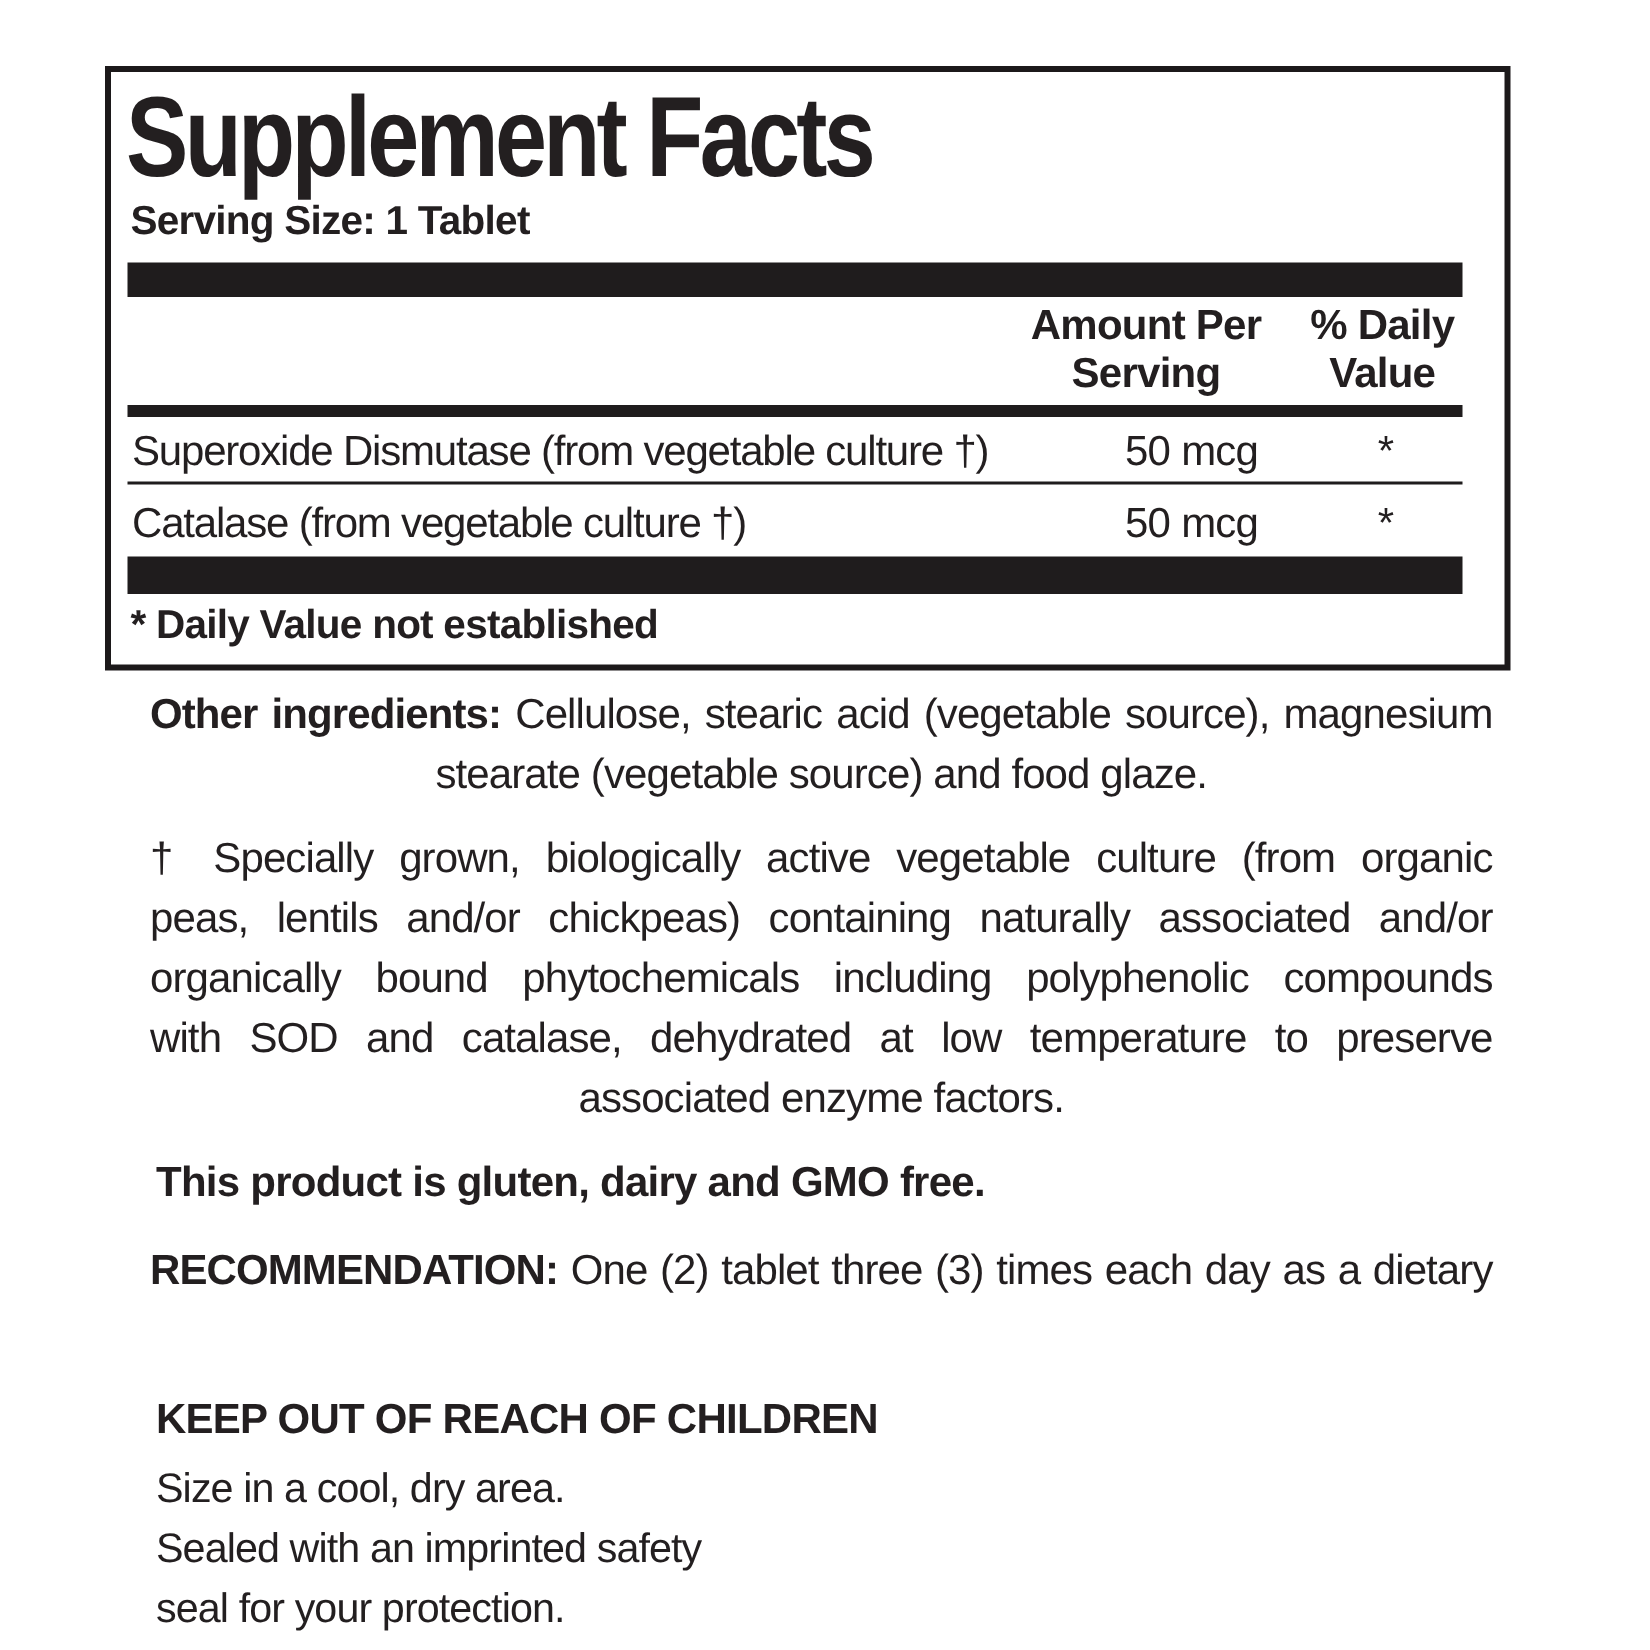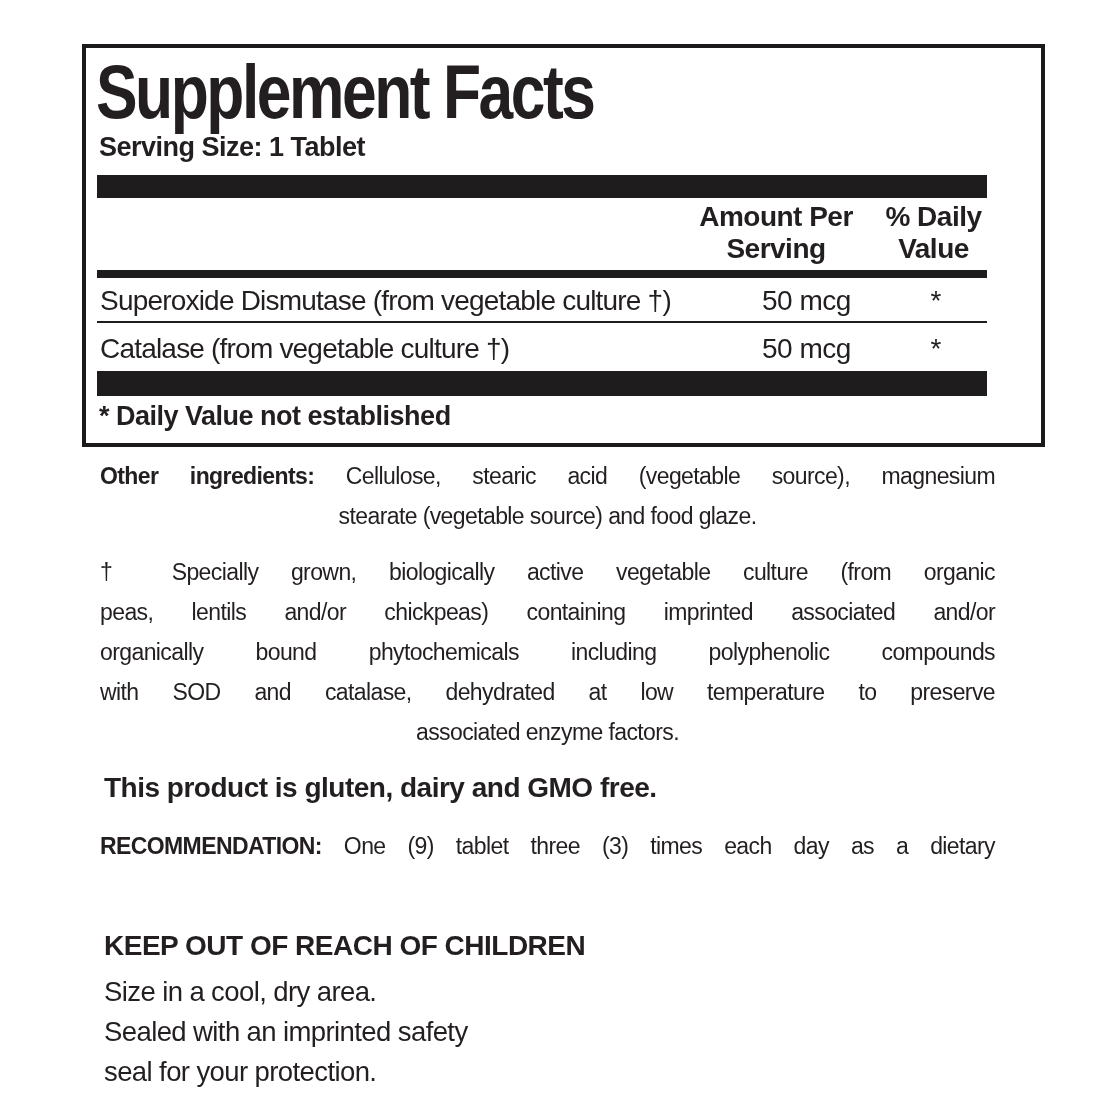--- a/index.html
+++ b/index.html
@@ -13,27 +13,26 @@
     height: 1100px;
     background: #ffffff;
     font-family: "Liberation Sans", sans-serif;
     color: #231f20;
     overflow: hidden;
   }
   .abs { position: absolute; }
 
   
   .facts-box {
-    left: 82px;
+    left: 70px;
     top: 44px;
     width: 929px;
     height: 395px;
     border: 4px solid #1c191a;
     background: #ffffff;
-    padding-left: 26px;
   }
   .facts-title {
     left: 10px;
     top: 6px;
     font-size: 76px;
     font-weight: bold;
     letter-spacing: -3px;
     line-height: 1.0;
     transform: scale(0.82, 1.0);
     transform-origin: left top;
@@ -96,21 +95,21 @@
     font-size: 27px;
     font-weight: bold;
     letter-spacing: -0.5px;
     white-space: nowrap;
   }
 
   
   .para {
     left: 100px;
     width: 895px;
-    font-size: 23px;
+    font-size: 28px;
     letter-spacing: -0.6px;
     line-height: 40px;
   }
   .jline {
     text-align: justify;
     text-align-last: justify;
     white-space: nowrap;
   }
   .lline { text-align: center; }
   .para b { letter-spacing: -0.6px; }
@@ -176,30 +175,30 @@
     <div class="abs footnote">* Daily Value not established</div>
   </div>
 
   <div class="abs para other-para">
     <div class="jline"><b>Other ingredients:</b> <span>Cellulose, stearic acid (vegetable source), magnesium</span></div>
     <div class="lline">stearate (vegetable source) and food glaze.</div>
   </div>
 
   <div class="abs para dagger-para">
     <div class="jline">† Specially grown, biologically active vegetable culture (from organic</div>
-    <div class="jline">peas, lentils and/or chickpeas) containing imprinted associated and/or</div>
+    <div class="jline">peas, lentils and/or chickpeas) containing naturally associated and/or</div>
     <div class="jline">organically bound phytochemicals including polyphenolic compounds</div>
     <div class="jline">with SOD and catalase, dehydrated at low temperature to preserve</div>
     <div class="lline">associated enzyme factors.</div>
   </div>
 
   <div class="abs center-line gluten-line">This product is gluten, dairy and GMO free.</div>
 
   <div class="abs para recommendation-para">
-    <div class="jline"><b>RECOMMENDATION:</b> <span>One (9) tablet three (3) times each day as a dietary</span></div>
+    <div class="jline"><b>RECOMMENDATION:</b> <span>One (2) tablet three (3) times each day as a dietary</span></div>
   </div>
 
   <div class="abs center-line keep-out-line">KEEP OUT OF REACH OF CHILDREN</div>
 
   <div class="abs center-line storage-block">
     <div>Size in a cool, dry area.</div>
     <div>Sealed with an imprinted safety</div>
     <div>seal for your protection.</div>
   </div>
 

